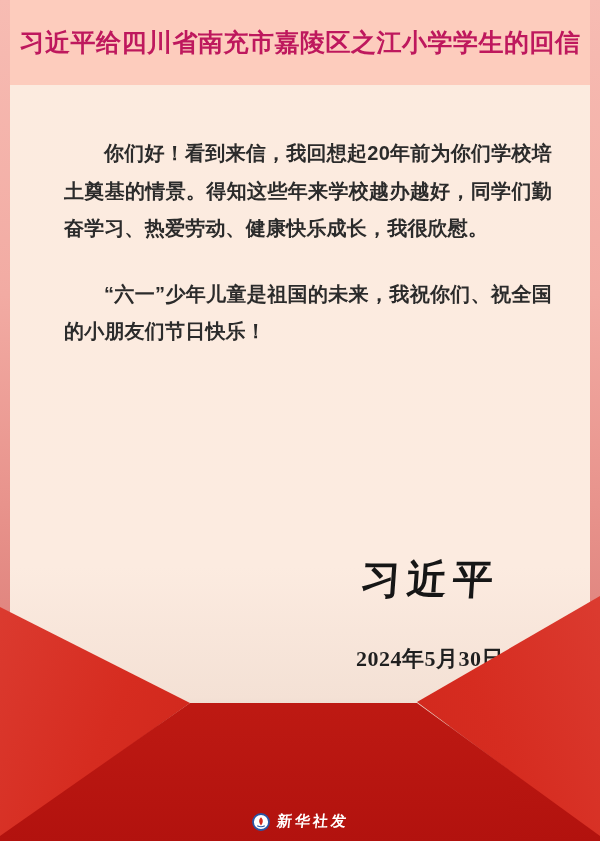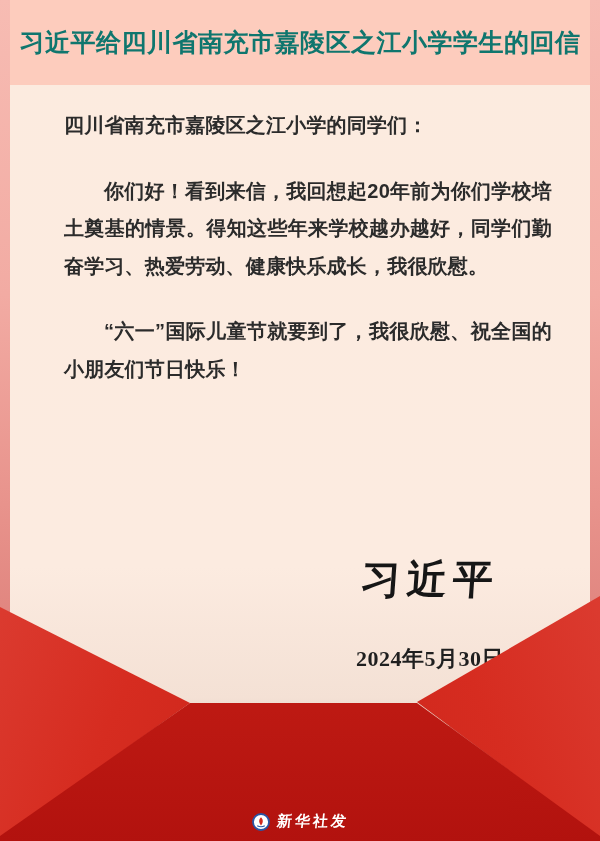--- a/index.html
+++ b/index.html
@@ -31,21 +31,21 @@
     height: 85px;
     background: #fdccbd;
     display: flex;
     align-items: center;
     justify-content: center;
   }
   .title-band h1 {
     font-size: 25px;
     font-weight: bold;
     letter-spacing: 0.5px;
-    color: #0f766e;
+    color: #be185d;
     white-space: nowrap;
   }
 
   .letter-body {
     position: absolute;
     left: 54px;
     top: 107px;
     width: 488px;
     font-size: 20px;
     line-height: 37.5px;
@@ -129,23 +129,22 @@
 
 <div class="stage">
 
   <div class="letter-sheet">
 
     <div class="title-band">
       <h1>习近平给四川省南充市嘉陵区之江小学学生的回信</h1>
     </div>
 
     <div class="letter-body">
-      <p class="salutation">四川省南充市嘉陵区之江小学的同学们：</p>
       <p class="para">你们好！看到来信，我回想起20年前为你们学校培土奠基的情景。得知这些年来学校越办越好，同学们勤奋学习、热爱劳动、健康快乐成长，我很欣慰。</p>
-      <p class="para">“六一”国际儿童节就要到了，我很欣慰、祝全国的小朋友们节日快乐！</p>
+      <p class="para">“六一”少年儿童是祖国的未来，我祝你们、祝全国的小朋友们节日快乐！</p>
     </div>
 
     <div class="sig-block signature">习近平</div>
     <div class="sig-block letter-date">2024年5月30日</div>
   </div>
 
   <div class="flap flap-left"></div>
   <div class="flap flap-right"></div>
   <div class="pocket">
     <div class="credit">

